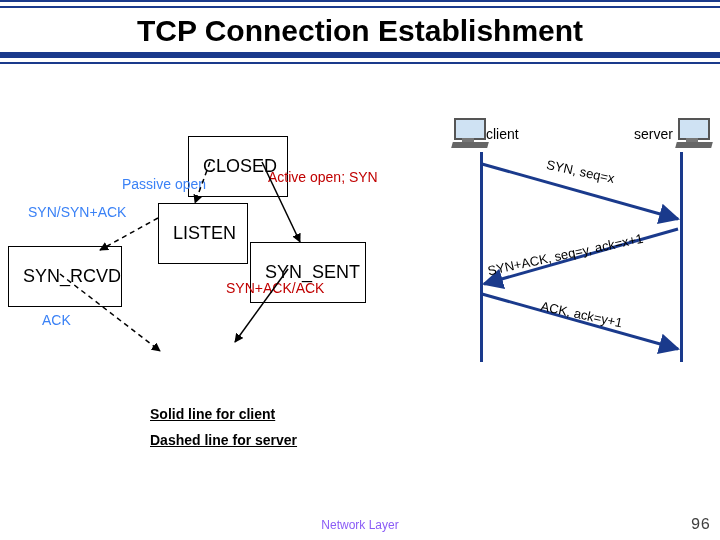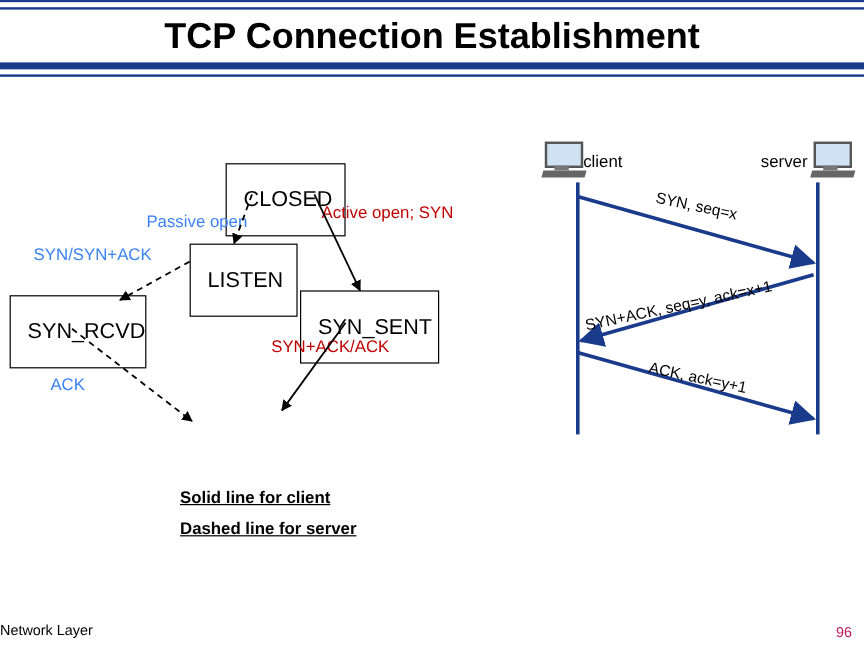--- a/index.html
+++ b/index.html
@@ -76,29 +76,31 @@
   .msg {
     position: absolute;
     font-size: 13px;
     white-space: nowrap;
   }
 
   .footer-area {
     position: absolute;
     bottom: 8px;
     width: 100%;
+    text-align: center;
     font-size: 12px;
-    color: #000000;
+    color: #8b5cf6;
   }
   .slide-num {
     position: absolute;
     right: 10px;
     bottom: 6px;
-    font-size: 12px;
-    color: #be185d;
+    font-size: 16px;
+    color: #404040;
+    font-family: Liberation Mono, monospace;
   }
 
   svg.overlay {
     position:absolute; left:0; top:0; pointer-events:none;
   }
 </style>
 </head>
 <body>
 
 <div class="hdr">

